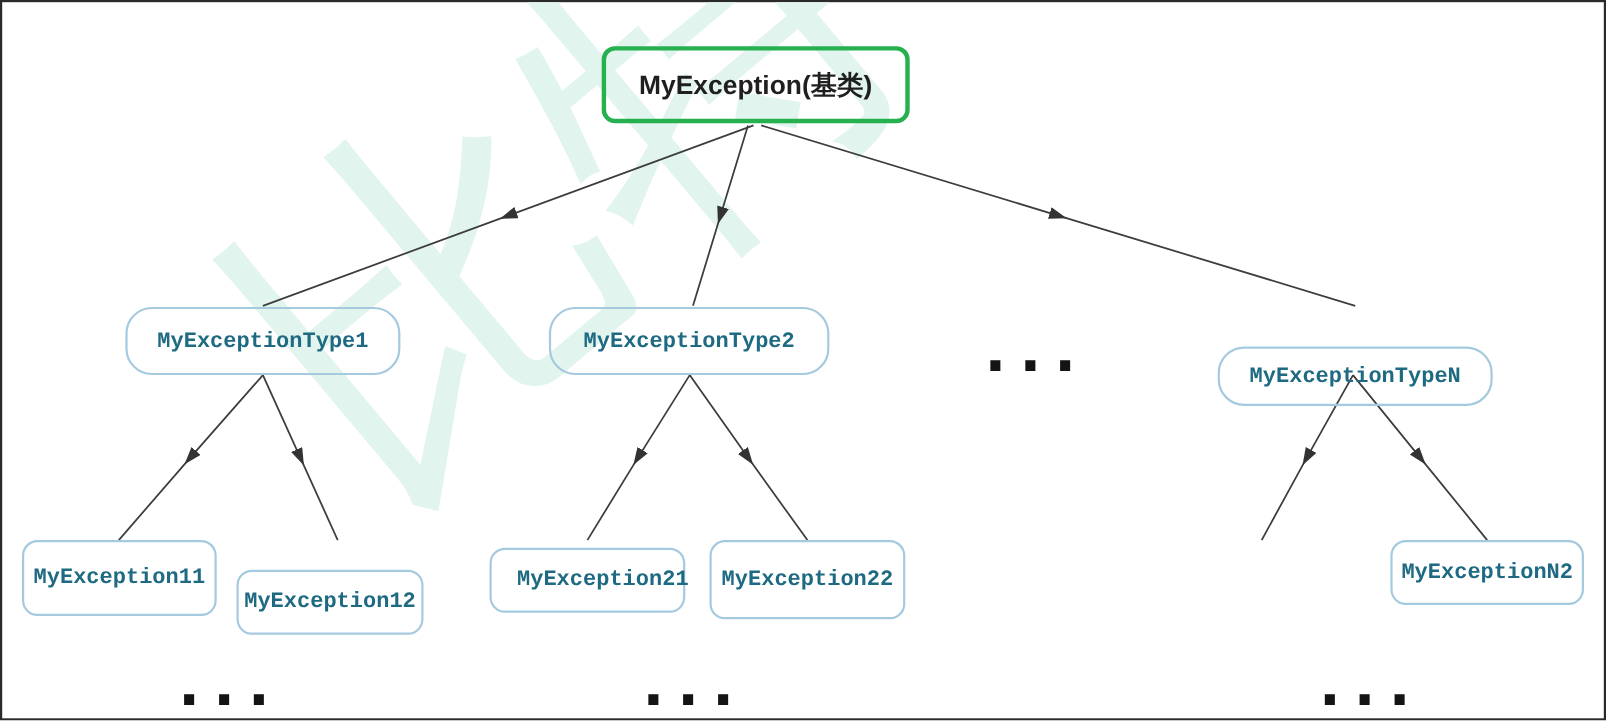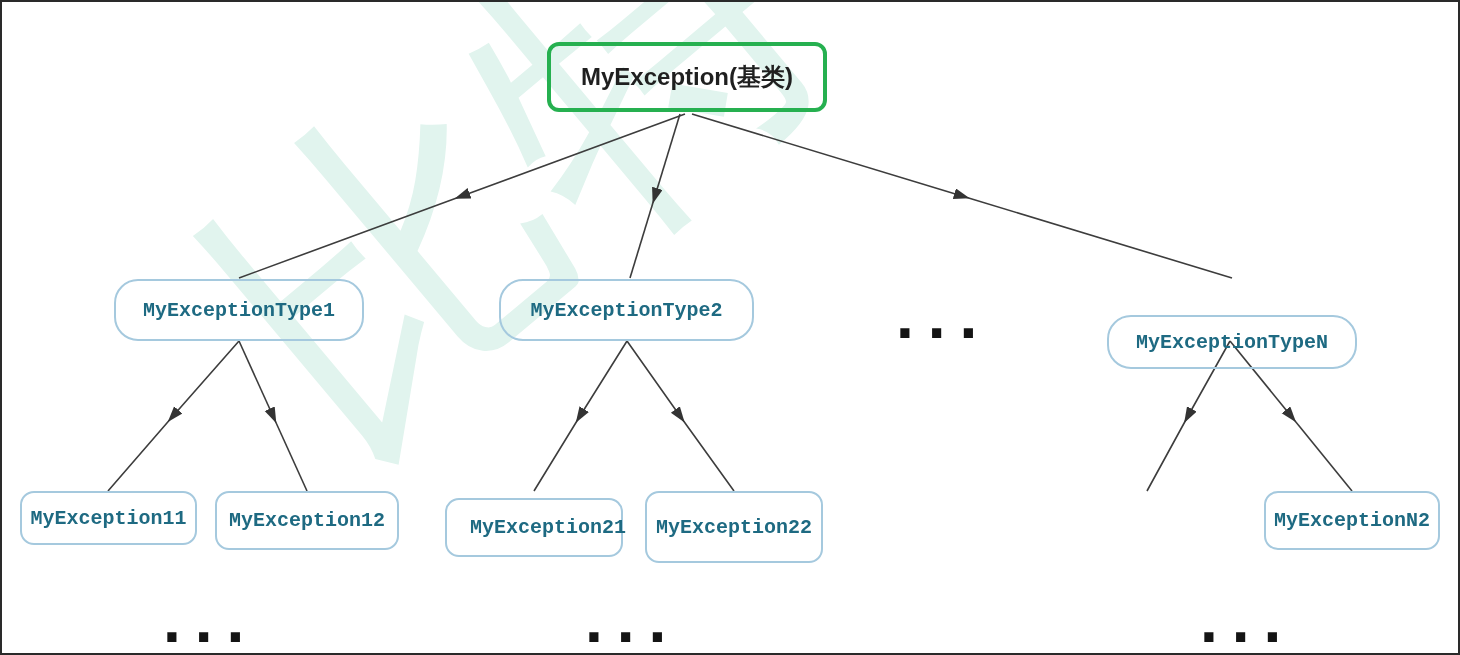--- a/index.html
+++ b/index.html
@@ -116,24 +116,24 @@
     <span>MyExceptionType1</span>
   </div>
   <div class="node node-type" style="left:497px; top:277px; width:255px; height:62px;">
     <span>MyExceptionType2</span>
   </div>
   <div class="dots" style="left:893px; top:318px;">...</div>
   <div class="node node-type" style="left:1105px; top:277px; width:250px; height:54px;margin-top:36px;">
     <span>MyExceptionTypeN</span>
   </div>
 
-  <div class="node node-leaf" style="left:18px; top:489px; width:177px; height:54px;">
+  <div class="node node-leaf" style="left:18px; top:489px; width:177px; height:69px;">
     <span>MyException11</span>
   </div>
-  <div class="node node-leaf" style="left:213px; top:489px; width:184px; height:59px;">
+  <div class="node node-leaf" style="left:213px; top:516px; width:170px; height:59px;">
     <span>MyException12</span>
   </div>
   <div class="node node-leaf" style="left:443px; top:496px; width:178px; height:59px;padding-left:28px;">
     <span>MyException21</span>
   </div>
   <div class="node node-leaf" style="left:643px; top:489px; width:178px; height:72px;">
     <span>MyException22</span>
   </div>
   <div class="node node-leaf" style="left:1262px; top:489px; width:176px; height:59px;justify-content:center;">
     <span>MyExceptionN2</span>

